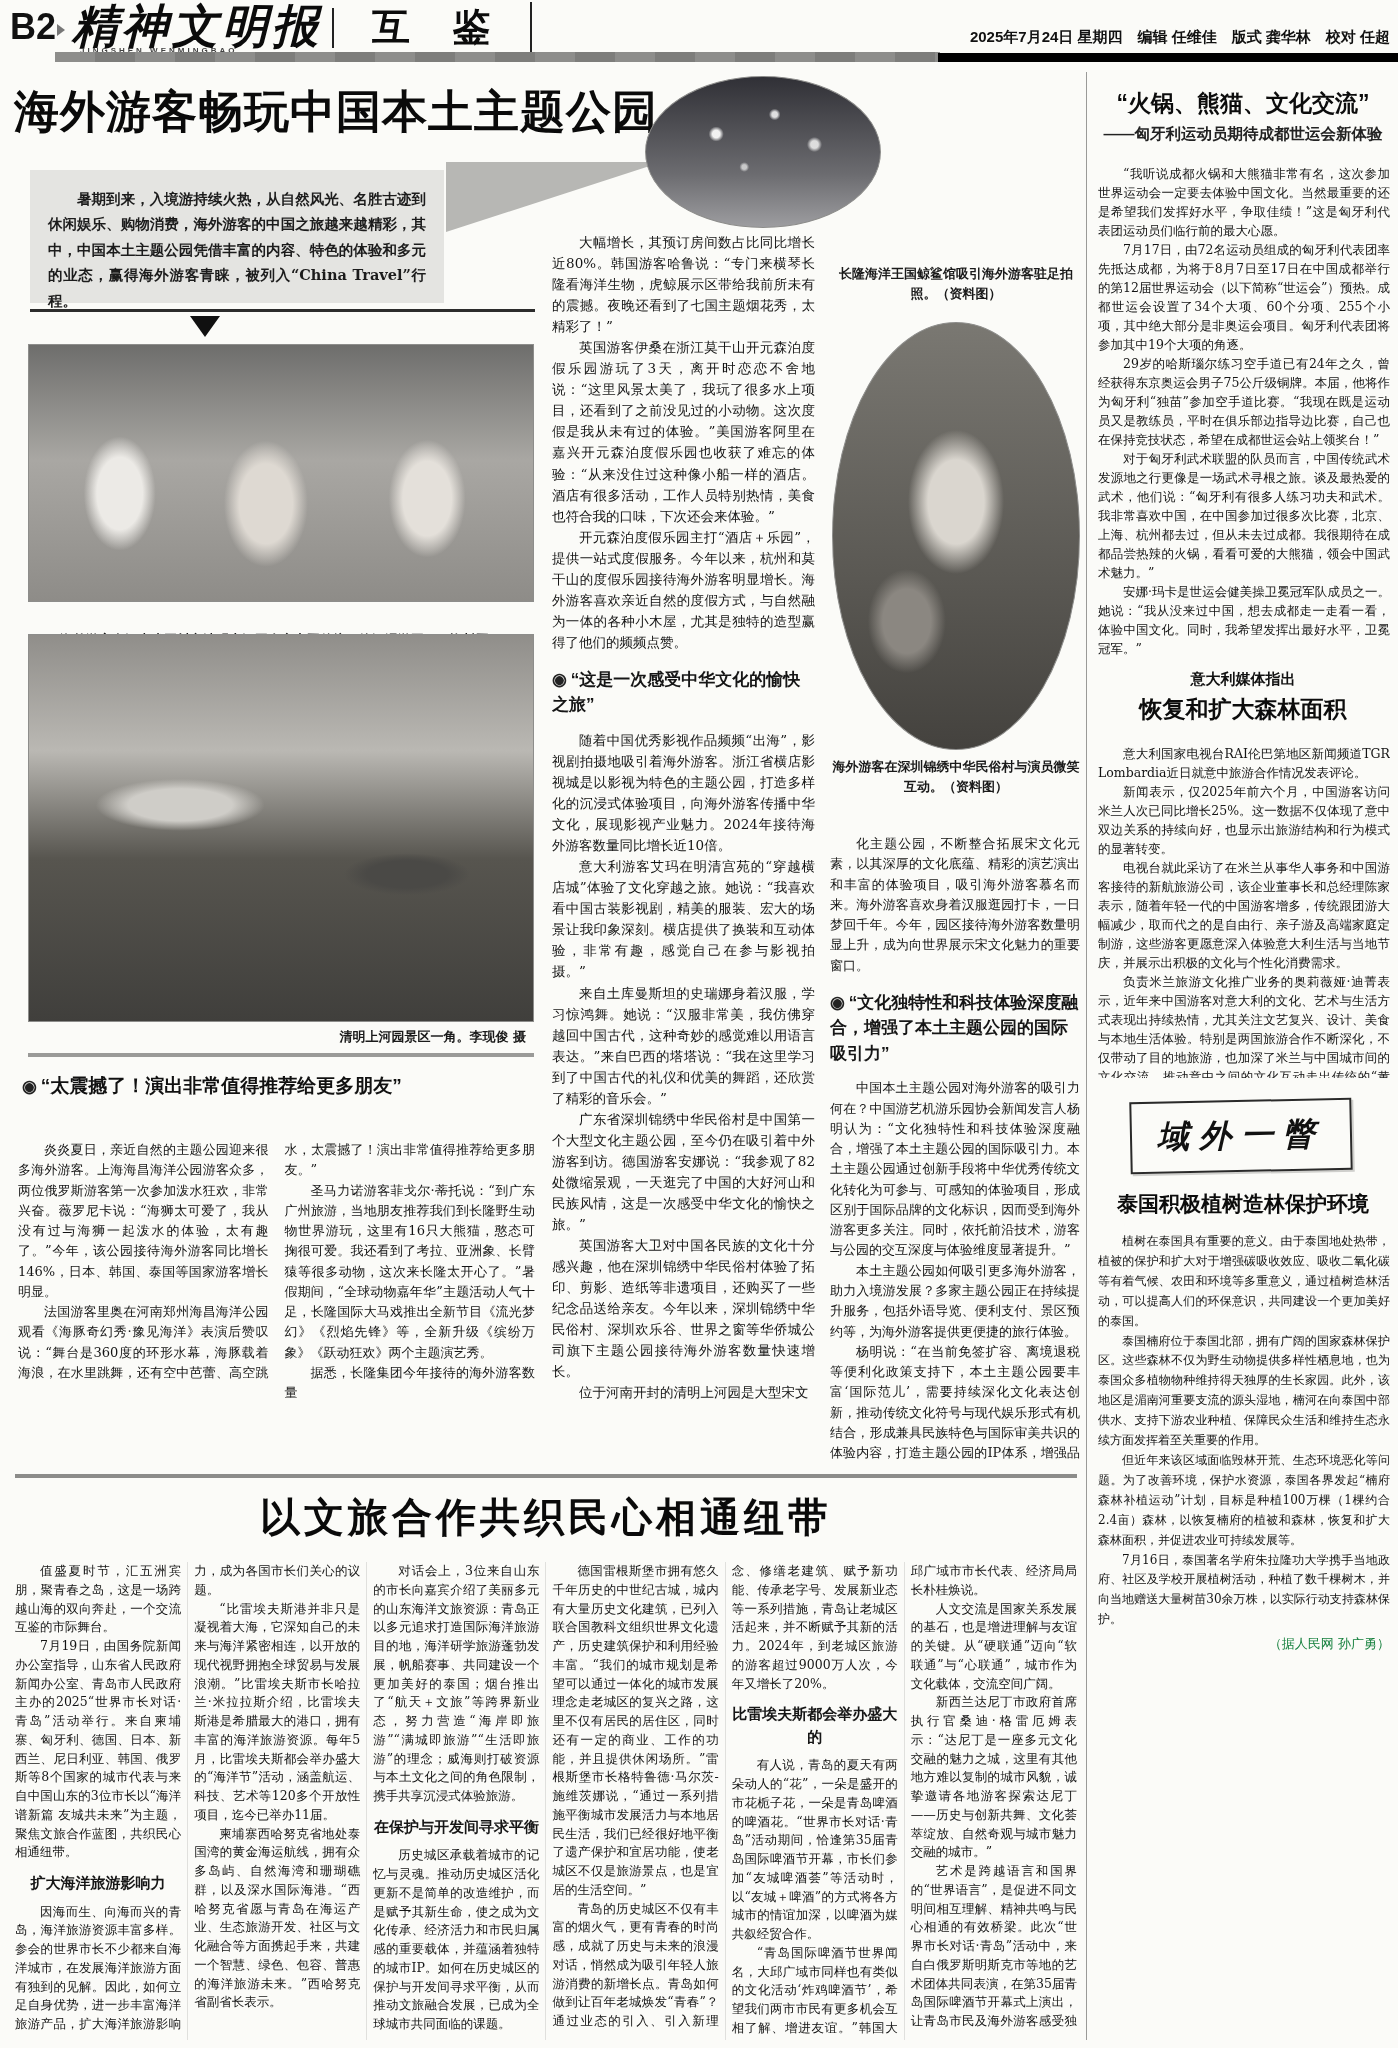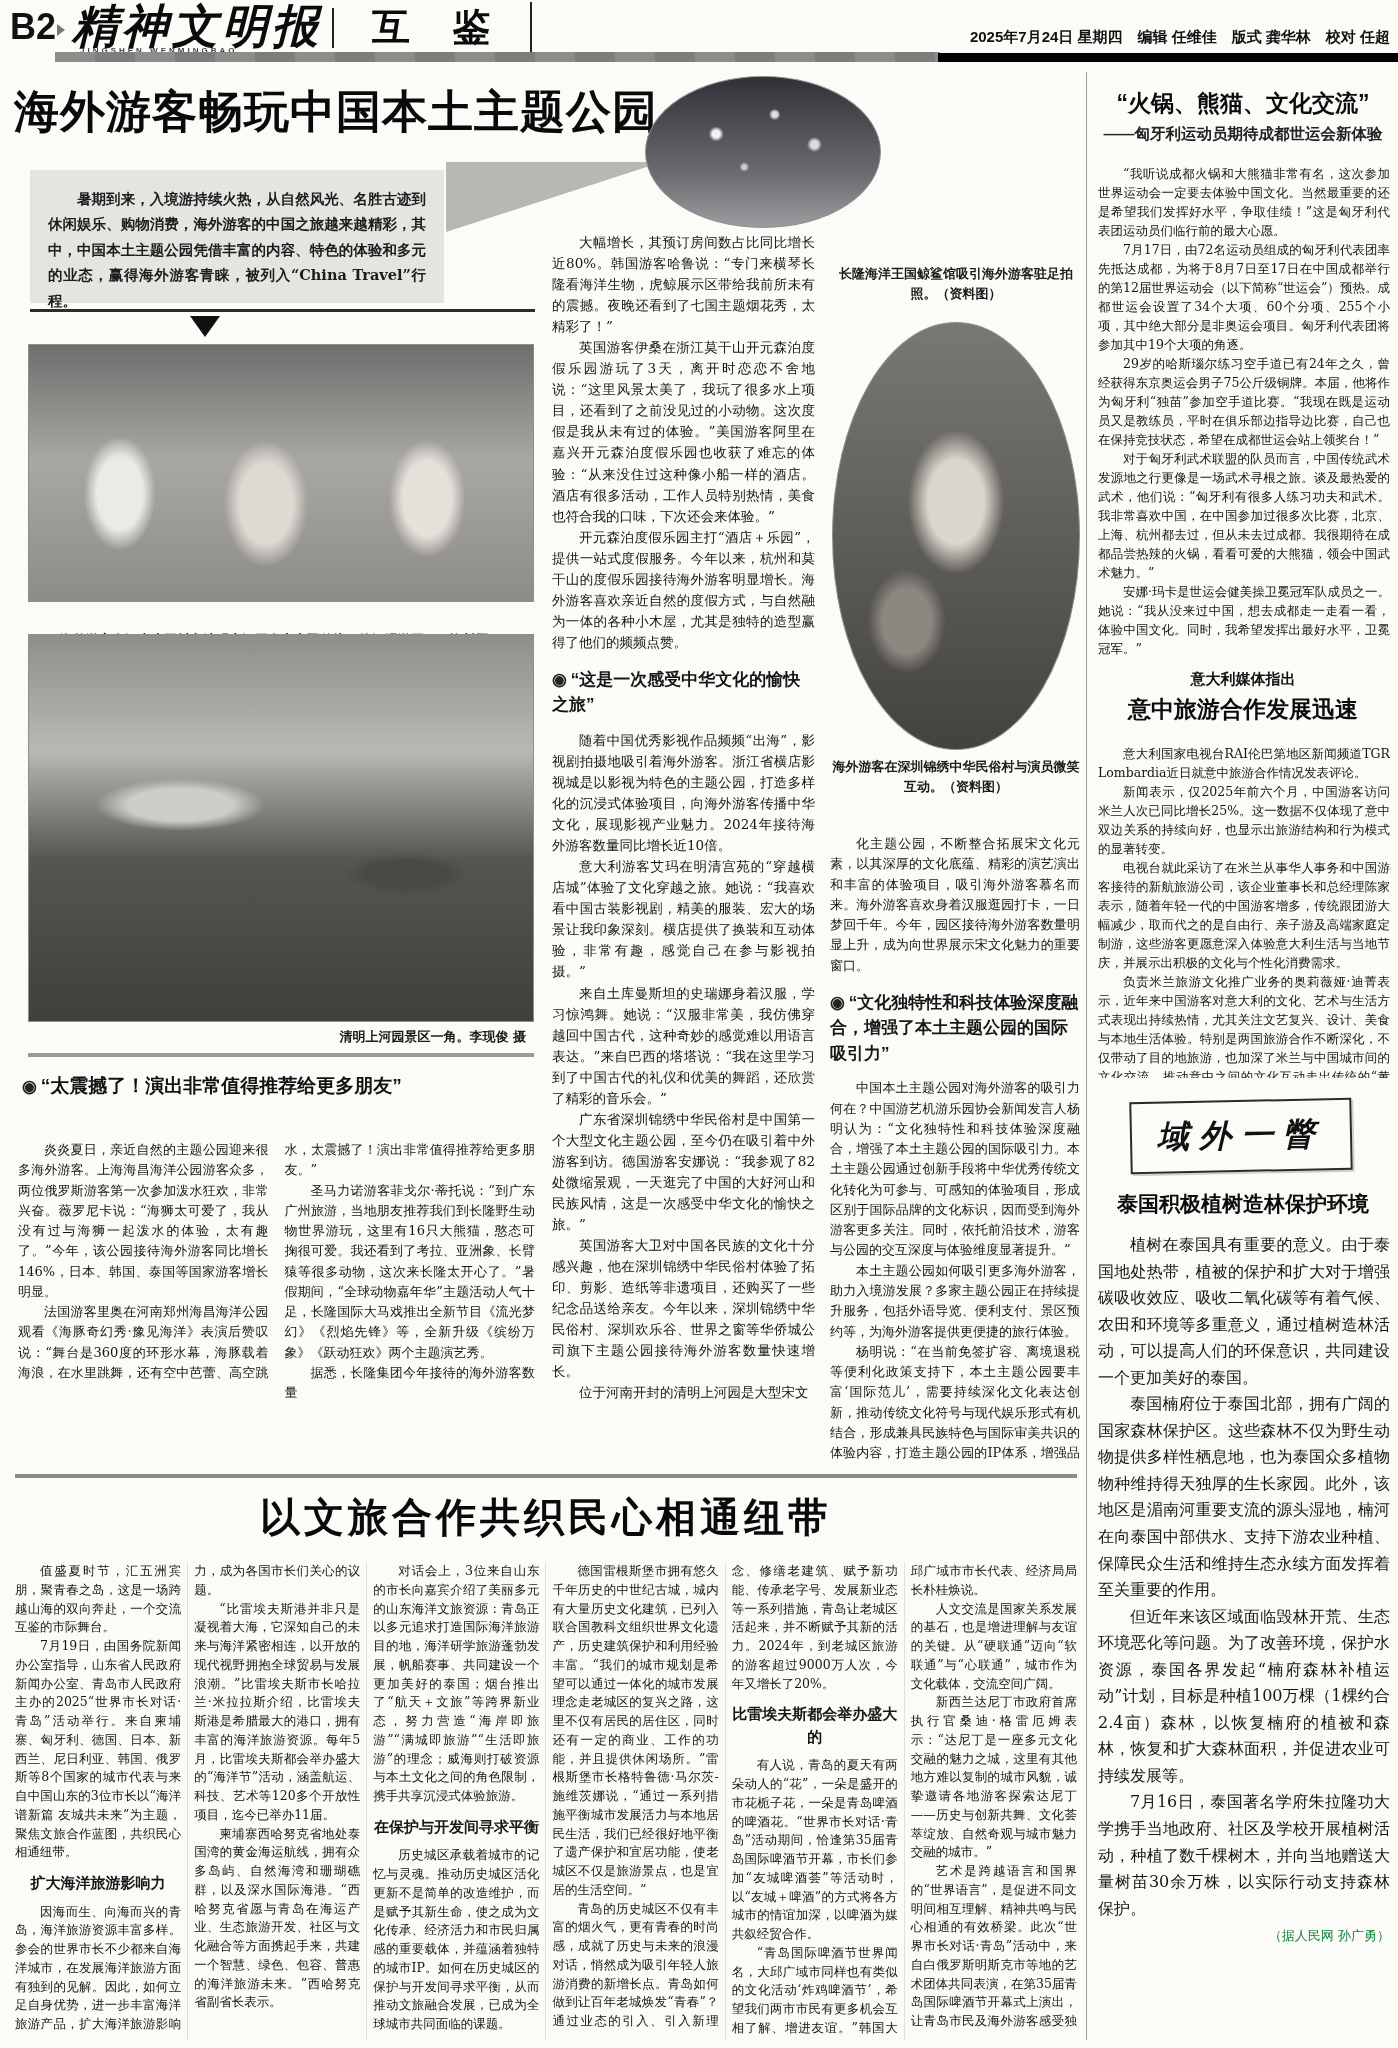--- a/index.html
+++ b/index.html
@@ -76,21 +76,21 @@
   .sb-body { position:absolute; left:1098px; width:292px; overflow:hidden; }
   .sb-body p { font:12.5px/1.52 "DejaVu Serif", serif; text-align:justify; text-indent:2em; color:#141414; }
   .sb-body1 { top:164px; height:496px; }
   .sb-kicker2 { position:absolute; left:1096px; top:670px; width:294px; text-align:center; font:700 15px "Liberation Sans", sans-serif; color:#111; }
   .sb-title2 { position:absolute; left:1096px; top:694px; width:294px; text-align:center; font:900 23px "Liberation Sans", sans-serif; color:#0c0c0c; }
   .sb-body2 { top:744px; height:334px; }
   .glimpse-box { position:absolute; left:1130px; top:1100px; width:222px; height:72px; border:2px solid #2a2a2a; display:flex; align-items:center; justify-content:center; transform:rotate(-1.2deg); background:#fbfbf8; box-shadow:2px 2px 0 #cfcfcc; }
   .glimpse-box span { font:900 italic 32px "DejaVu Serif", serif; letter-spacing:10px; color:#111; }
   .sb-title3 { position:absolute; left:1096px; top:1190px; width:294px; text-align:center; font:900 21px "Liberation Sans", sans-serif; color:#0c0c0c; }
   .sb-body3 { top:1232px; height:802px; }
-  .sb-body3 p { font-size:16px; line-height:1.66; }
+  .sb-body3 p { font-size:12px; line-height:1.66; }
 
   
   .bottom-headline { position:absolute; left:15px; top:1490px; width:1062px; text-align:center; font:900 40px "Liberation Sans", sans-serif; letter-spacing:4px; color:#0a0a0a; }
   .bottom-flow { position:absolute; left:15px; top:1562px; width:1062px; height:478px; column-count:6; column-gap:13px; column-rule:1px solid #e0e0dd; overflow:hidden; }
   .bottom-flow p { font:12.5px/1.5 "DejaVu Serif", serif; text-align:justify; text-indent:2em; color:#141414; }
   .bottom-flow .sub-inflow { font-size:15px; text-align:center; margin:10px 0 8px 0; }
 </style>
 </head>
 <body>
 
@@ -168,21 +168,21 @@
     <p>“我听说成都火锅和大熊猫非常有名，这次参加世界运动会一定要去体验中国文化。当然最重要的还是希望我们发挥好水平，争取佳绩！”这是匈牙利代表团运动员们临行前的最大心愿。</p>
     <p>7月17日，由72名运动员组成的匈牙利代表团率先抵达成都，为将于8月7日至17日在中国成都举行的第12届世界运动会（以下简称“世运会”）预热。成都世运会设置了34个大项、60个分项、255个小项，其中绝大部分是非奥运会项目。匈牙利代表团将参加其中19个大项的角逐。</p>
     <p>29岁的哈斯瑙尔练习空手道已有24年之久，曾经获得东京奥运会男子75公斤级铜牌。本届，他将作为匈牙利“独苗”参加空手道比赛。“我现在既是运动员又是教练员，平时在俱乐部边指导边比赛，自己也在保持竞技状态，希望在成都世运会站上领奖台！”</p>
     <p>对于匈牙利武术联盟的队员而言，中国传统武术发源地之行更像是一场武术寻根之旅。谈及最热爱的武术，他们说：“匈牙利有很多人练习功夫和武术。我非常喜欢中国，在中国参加过很多次比赛，北京、上海、杭州都去过，但从未去过成都。我很期待在成都品尝热辣的火锅，看看可爱的大熊猫，领会中国武术魅力。”</p>
     <p>安娜·玛卡是世运会健美操卫冕冠军队成员之一。她说：“我从没来过中国，想去成都走一走看一看，体验中国文化。同时，我希望发挥出最好水平，卫冕冠军。”</p>
     <p>匈牙利竞技体育协会副主席萨罗什·亚诺什表示：“我们在上一届世运会取得了历史最佳战绩，这充分证明了世运会在匈牙利体育生活中日益重要的地位。我相信，去成都参加世运会，我们同样会收获满满的期待与梦想。”</p>
 
   </div>
 
   <div class="sb-kicker2">意大利媒体指出</div>
-  <div class="sb-title2">意中旅游合作发展迅速</div>
+  <div class="sb-title2">恢复和扩大森林面积</div>
   <div class="sb-body sb-body2">
     <p>意大利国家电视台RAI伦巴第地区新闻频道TGR Lombardia近日就意中旅游合作情况发表评论。</p>
     <p>新闻表示，仅2025年前六个月，中国游客访问米兰人次已同比增长25%。这一数据不仅体现了意中双边关系的持续向好，也显示出旅游结构和行为模式的显著转变。</p>
     <p>电视台就此采访了在米兰从事华人事务和中国游客接待的新航旅游公司，该企业董事长和总经理陈家表示，随着年轻一代的中国游客增多，传统跟团游大幅减少，取而代之的是自由行、亲子游及高端家庭定制游，这些游客更愿意深入体验意大利生活与当地节庆，并展示出积极的文化与个性化消费需求。</p>
     <p>负责米兰旅游文化推广业务的奥莉薇娅·迪菁表示，近年来中国游客对意大利的文化、艺术与生活方式表现出持续热情，尤其关注文艺复兴、设计、美食与本地生活体验。特别是两国旅游合作不断深化，不仅带动了目的地旅游，也加深了米兰与中国城市间的文化交流，推动意中之间的文化互动走出传统的“黄金线路”。</p>
 
   </div>
 
   <div class="glimpse-box">
     <span>域外一瞥</span>

